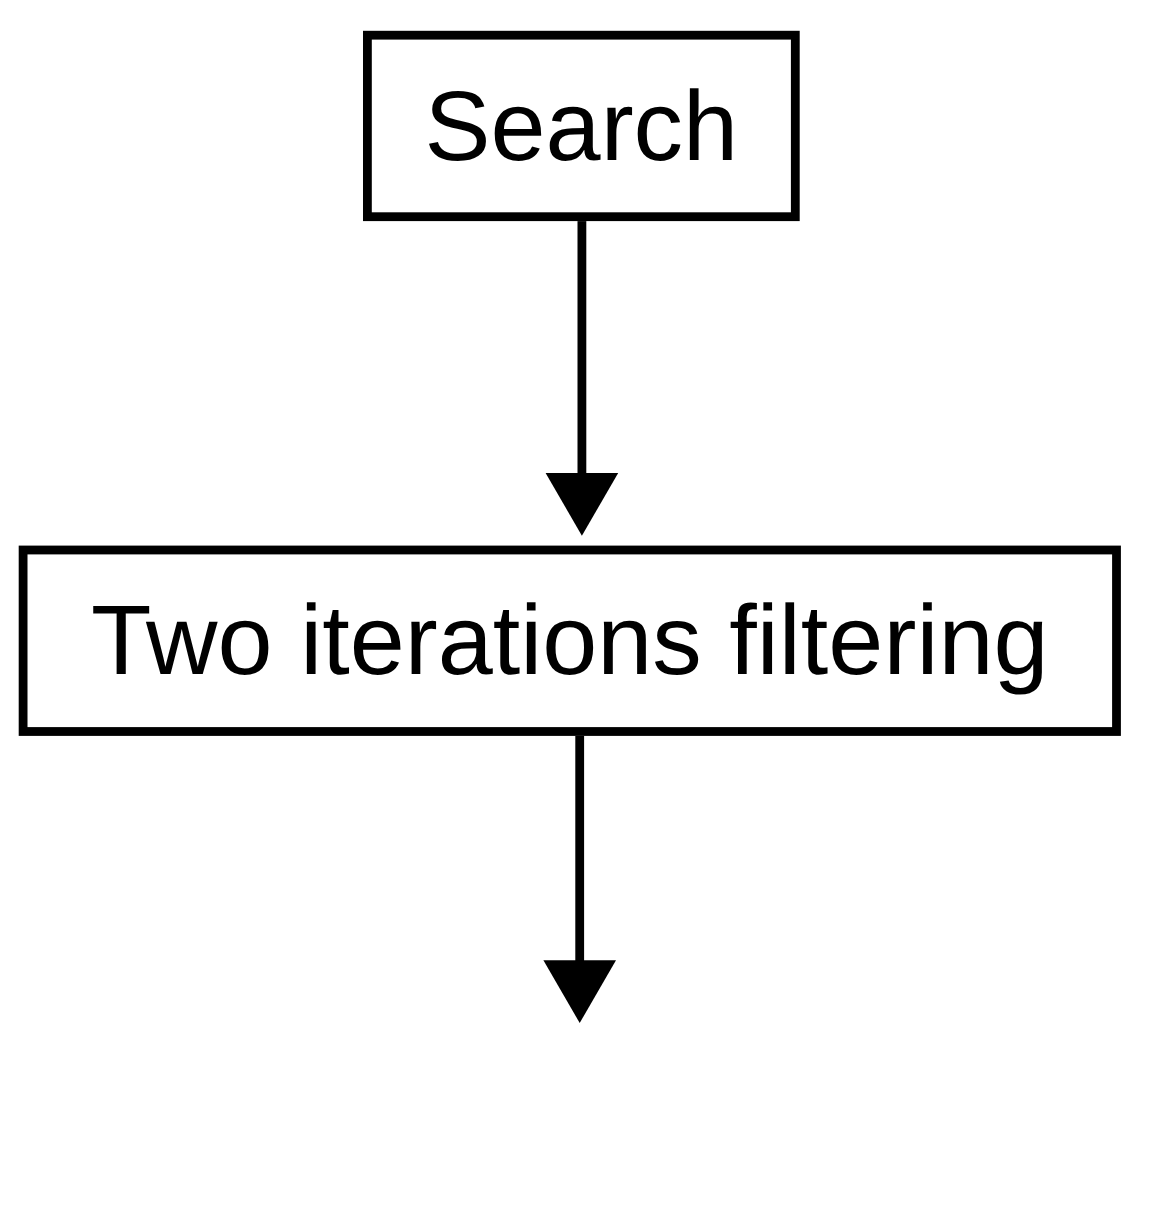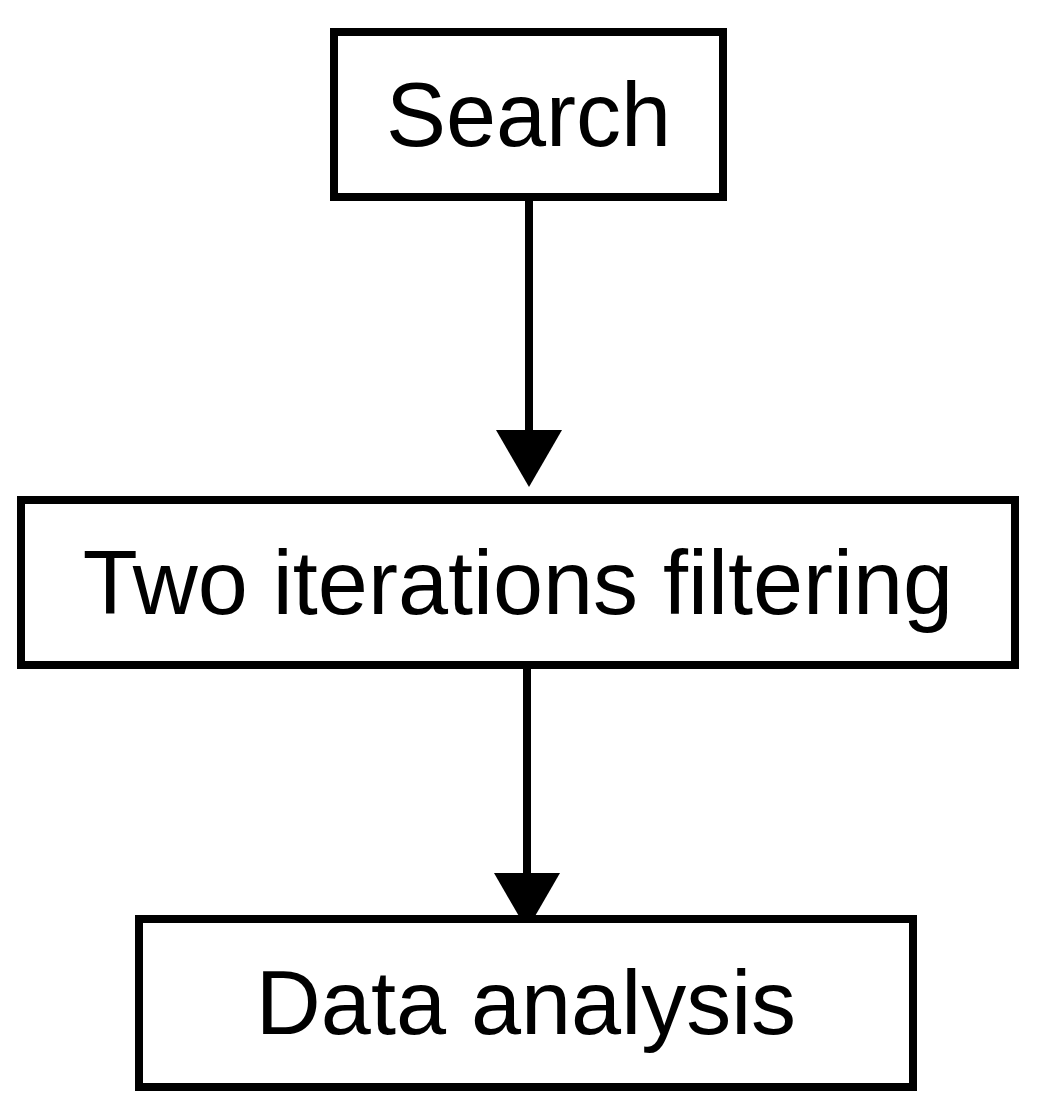--- a/index.html
+++ b/index.html
@@ -80,17 +80,14 @@
   </svg>
 
   <div class="node node-search">
     <span>Search</span>
   </div>
 
   <div class="node node-filtering">
     <span>Two iterations filtering</span>
   </div>
 
-  <div class="node node-analysis">
-    <span>Data analysis</span>
-  </div>
 
 </div>
 
 </body></html>

